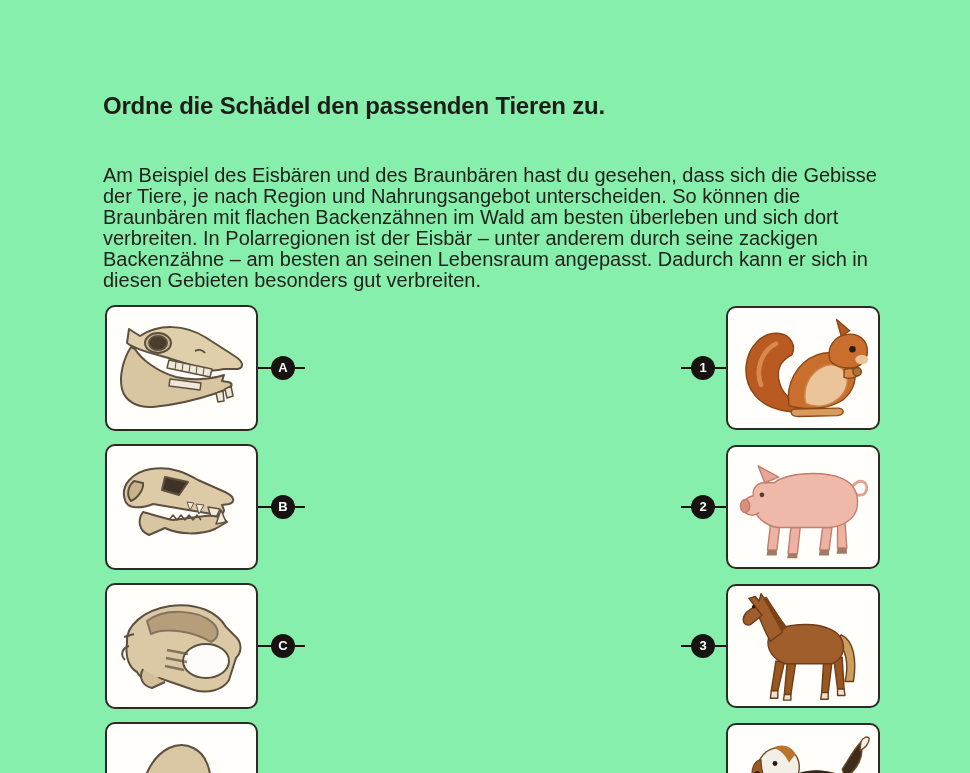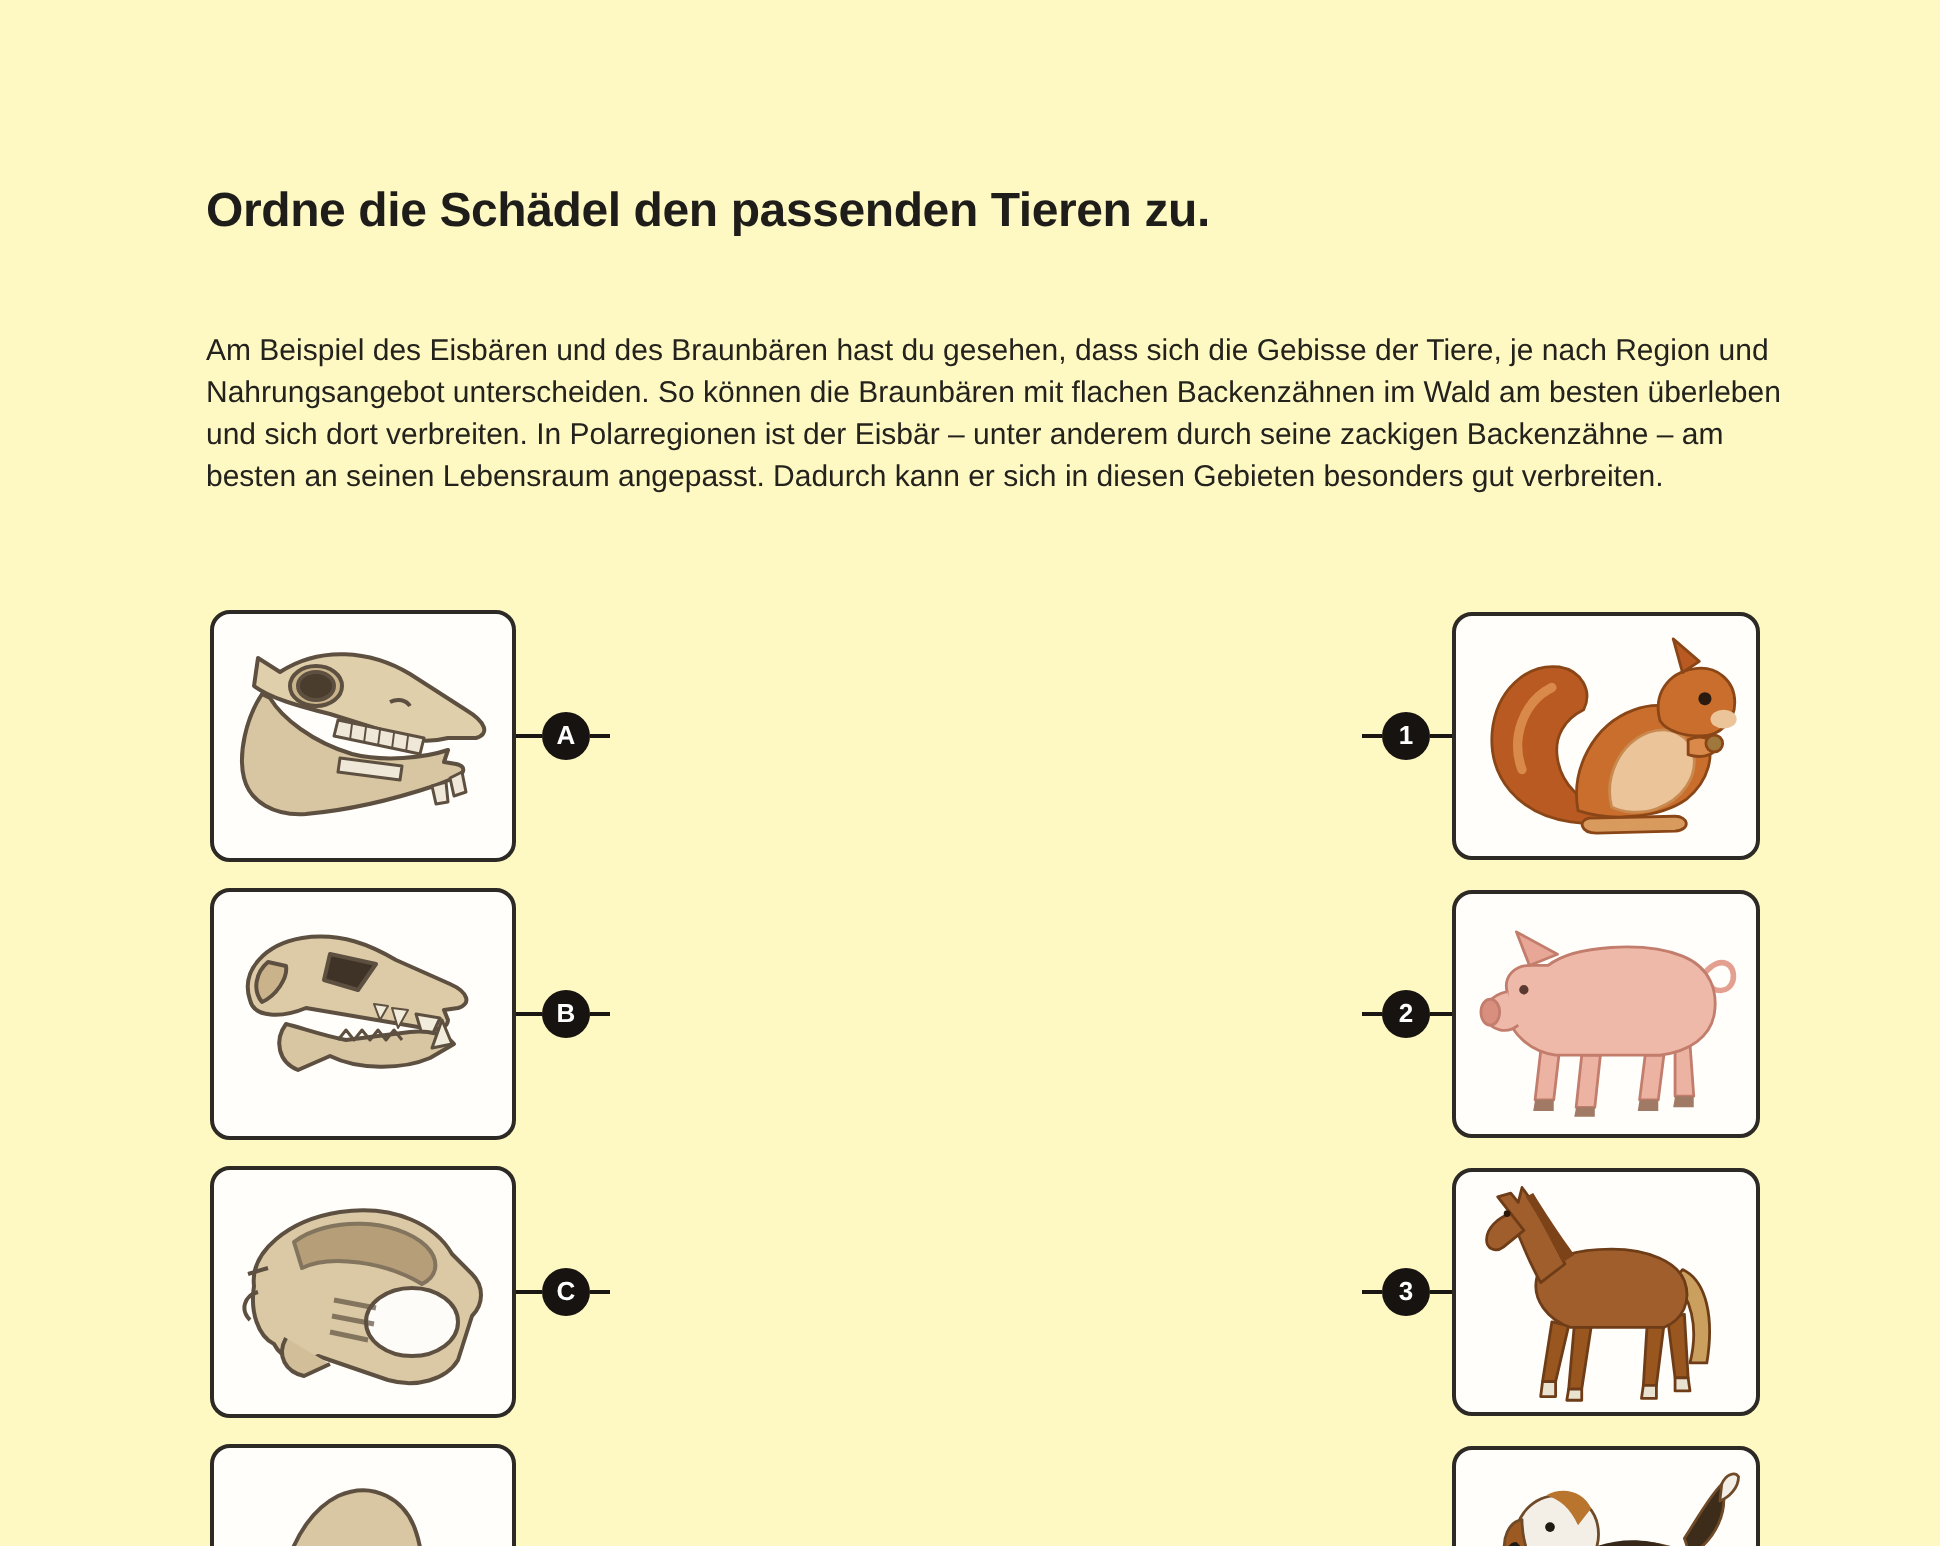--- a/index.html
+++ b/index.html
@@ -1,32 +1,32 @@
 <!DOCTYPE html>
 <html lang="de"><head>
 <meta charset="utf-8">
 <style>
   * { margin:0; padding:0; box-sizing:border-box; }
   html,body { width:970px; height:773px; }
   body { font-family:"Liberation Sans","DejaVu Sans",sans-serif; }
   .page {
     position:relative; width:970px; height:773px;
-    background:#fef9c3; overflow:hidden;
+    background:#86efac; overflow:hidden;
   }
   .page-title {
     position:absolute; left:103px; top:92px;
     font-size:24px; font-weight:700; color:#1f1d1a; letter-spacing:-0.2px;
   }
   .page-subtitle {
     position:absolute; left:103px; top:130px;
     font-size:15px; color:#52504b;
   }
   .intro {
     position:absolute; left:103px; top:165px; width:794px;
-    font-size:15px; line-height:21px; color:#24221d;
+    font-size:20px; line-height:21px; color:#24221d;
   }
   .card {
     position:absolute; background:#fffefb;
     border:2px solid #2d2a26; border-radius:10px;
     display:flex; align-items:center; justify-content:center;
     overflow:hidden;
   }
   .skull-card  { left:105px; width:153px; height:126px; }
   .animal-card { left:726px; width:154px; height:124px; }
   .card svg { display:block; }

